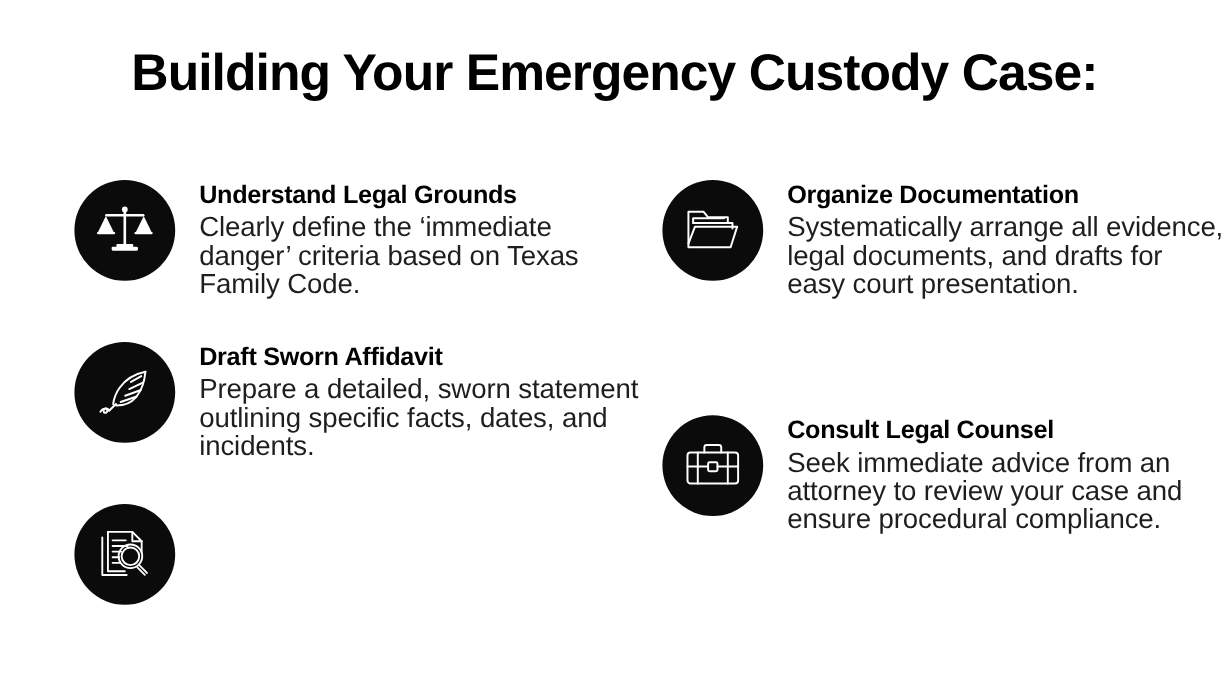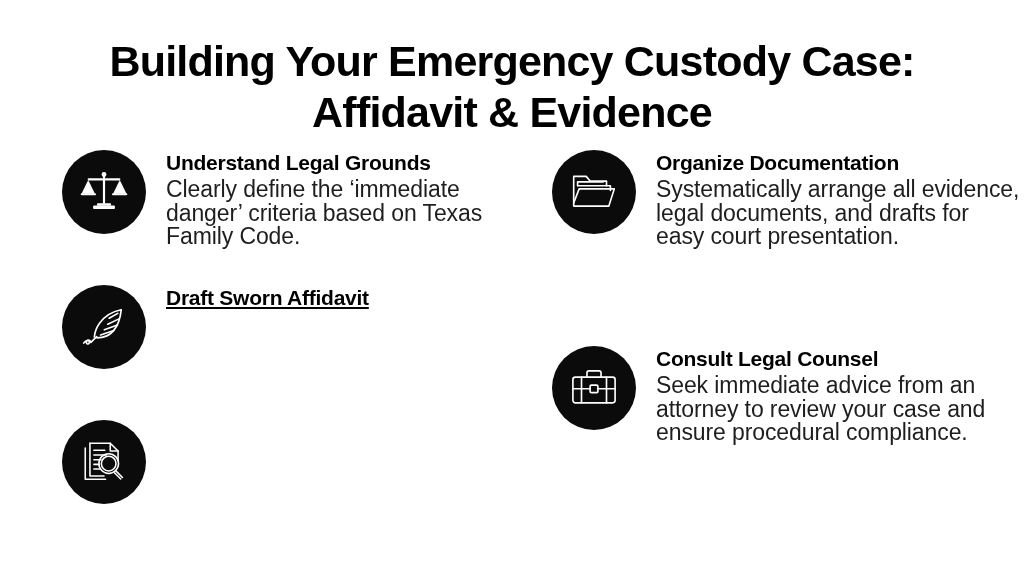--- a/index.html
+++ b/index.html
@@ -111,21 +111,20 @@
     color: #1e1e1e;
   }
 </style>
 </head>
 <body>
 
 <div class="slide">
 
   <div class="title-block">
     <div class="title-line">Building Your Emergency Custody Case:</div>
-    <div class="title-line">Affidavit &amp; Evidence</div>
   </div>
 
   <div class="columns">
 
     <div class="col col-left">
 
       <div class="item" style="top:0px;">
         <div class="icon-badge">
           <svg viewBox="0 0 64 64" fill="none" xmlns="http://www.w3.org/2000/svg">
             <g fill="#ffffff">
@@ -140,37 +139,38 @@
               <rect x="18" y="49.4" width="28" height="4.2" rx="1.2"></rect>
             </g>
           </svg>
         </div>
         <div class="item-text">
           <div class="item-title">Understand Legal Grounds</div>
           <div class="item-desc">Clearly define the ‘immediate danger’ criteria based on Texas Family Code.</div>
         </div>
       </div>
 
-      <div class="item" style="top:135px;text-decoration:underline;">
+      <div class="item" style="top:135px;">
         <div class="icon-badge">
           <svg viewBox="0 0 64 64" fill="none" xmlns="http://www.w3.org/2000/svg">
             <g stroke="#ffffff" stroke-width="2.1" stroke-linecap="round" stroke-linejoin="round" fill="none">
               <path d="M54 10 C44 12 33 18 26.5 27 C22 33.2 20.2 39.4 19.6 44.6"></path>
               <path d="M54 10 C53 21 50 30 44 37 C39 43 31 46 23 46"></path>
               <path d="M49.6 14.6 L38.6 20.8"></path>
               <path d="M51.2 21.6 L36.8 28.4"></path>
               <path d="M49.2 29.4 L32.4 35.6"></path>
               <path d="M44.6 36.4 L27.6 42.2"></path>
               <path d="M22.6 44.4 L15.2 51.6"></path>
               <path d="M15.6 51.2 C12.6 47.4 9.6 48.6 9.4 51.4 C9.2 53.8 11.8 54.6 13 52.6 C13.8 51.2 13.2 49.6 11.4 49.4 C9 49.2 7 51 6 52.6"></path>
             </g>
           </svg>
         </div>
         <div class="item-text">
           <div class="item-title">Draft Sworn Affidavit</div>
+          <div class="item-desc">Prepare a detailed, sworn statement outlining specific facts, dates, and incidents.</div>
         </div>
       </div>
 
       <div class="item" style="top:270px;">
         <div class="icon-badge">
           <svg viewBox="0 0 64 64" fill="none" xmlns="http://www.w3.org/2000/svg">
             <g stroke="#ffffff" stroke-width="2" stroke-linecap="round" stroke-linejoin="round" fill="none">
               <path d="M8 14 L8 54 L34 54"></path>
               <path d="M14 8 L40 8 L50 18 L50 30"></path>
               <path d="M14 8 L14 50 L32 50"></path>

